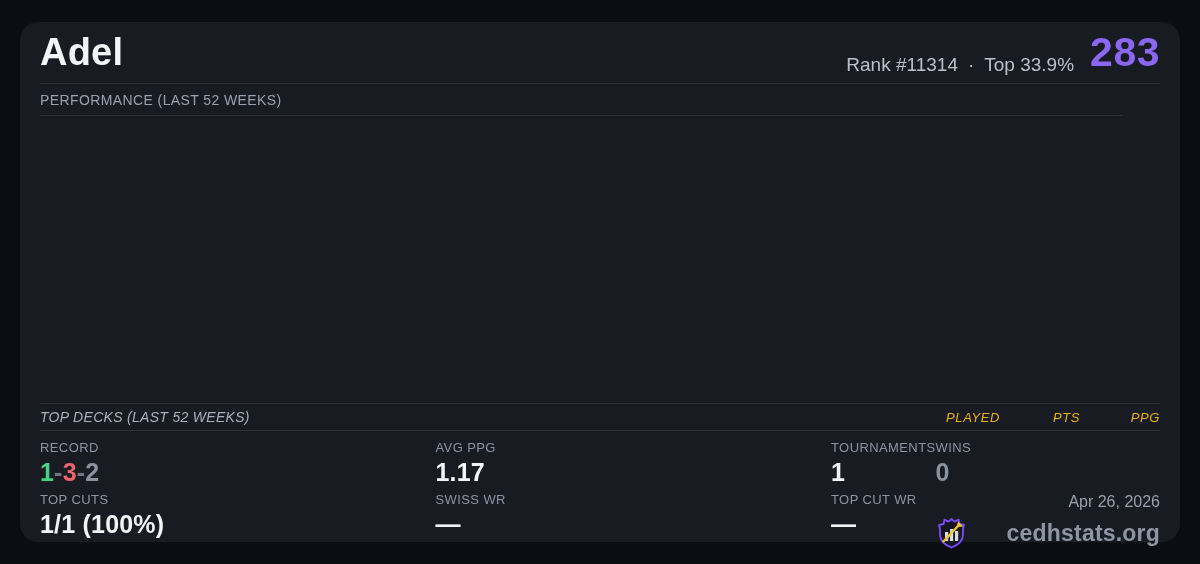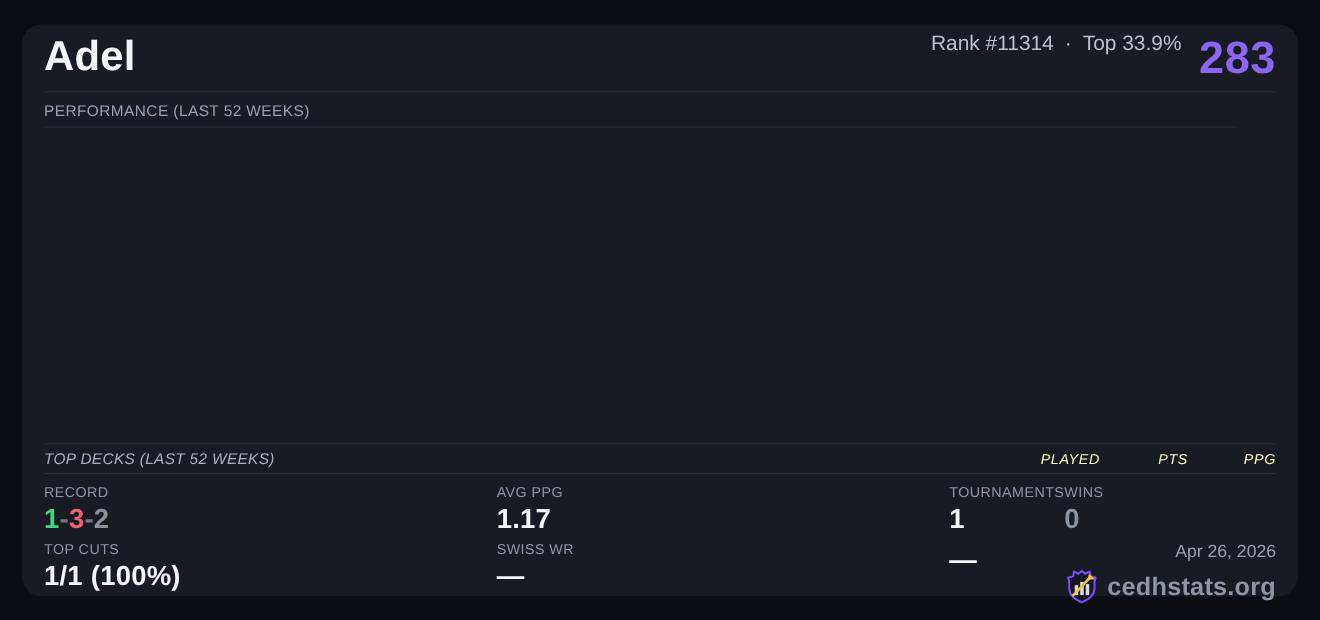--- a/index.html
+++ b/index.html
@@ -5,21 +5,21 @@
   * { margin:0; padding:0; box-sizing:border-box; }
   html,body { width:1200px; height:564px; background:#0c0d12; overflow:hidden;
     font-family:"Liberation Sans","DejaVu Sans",sans-serif; }
   .card { position:absolute; left:20px; top:22px; width:1160px; height:520px;
     background:#191b23; border-radius:18px; padding:0 20px; }
 
   
   .title-row { height:62px; display:flex; justify-content:space-between; align-items:center;
     border-bottom:1px solid #2b2f3b; }
   .player-name { font-size:38px; font-weight:bold; color:#f4f5f7; letter-spacing:0.2px; }
-  .rank-wrap { display:flex; align-items:flex-start; }
+  .rank-wrap { display:flex; align-items:flex-end; }
   .rank-text { font-size:19px; color:#bac0cc; }
   .dot-sep { font-size:19px; color:#bac0cc; margin:0 10px; }
   .score { font-size:41px; font-weight:bold; margin-left:16px; letter-spacing:0.5px; }
 
   
   .perf-row { height:31px; display:flex; justify-content:space-between; align-items:center; }
   .section-label { font-size:14px; color:#9aa0ae; letter-spacing:0.4px; }
   .legend { display:flex; align-items:center; gap:18px; margin-right:36px; }
   .legend-item { display:flex; align-items:center; gap:5px; }
   .legend-dot { width:11px; height:11px; border-radius:50%; display:inline-block; }
@@ -28,34 +28,34 @@
   .sep-short { height:1px; background:#2b2f3b; width:calc(100% - 37px); }
 
   
   .chart { height:288px; border-bottom:1px solid #2b2f3b; }
 
   
   .decks-row { height:27px; display:flex; justify-content:space-between; align-items:center;
     border-bottom:1px solid #2b2f3b;font-style:italic; }
   .decks-title { font-size:14px; color:#aab0bd; letter-spacing:0.3px; }
   .decks-cols { display:flex; }
-  .deck-col { width:80px; text-align:right; font-size:13px; color:#fef9c3; letter-spacing:0.6px; }
+  .deck-col { width:80px; text-align:right; font-size:13px; color:#eab308; letter-spacing:0.6px; }
 
   
   .stats-grid { display:grid; grid-template-columns:repeat(2,1fr);
     grid-template-rows:50px 58px; padding-top:9px; row-gap:2px; }
   .stat-label { font-size:13px; color:#8e94a3; letter-spacing:0.4px; }
   .stat-value { font-size:25px; font-weight:bold; color:#f4f5f7; margin-top:3px; letter-spacing:0.2px; }
   .record-sep { }
 
   .footer-cell { grid-column:4; grid-row:2; display:flex; flex-direction:column;
     align-items:flex-end; justify-content:space-between; }
   .footer-date { font-size:16px; color:#9aa0ac; margin-top:1px; }
   .brand-row { display:flex; align-items:center; gap:8px; margin-top:4px; }
-  .brand-name { font-size:23px; font-weight:bold; color:#8e95a3; letter-spacing:0.2px; }
+  .brand-name { font-size:23px; font-weight:bold; color:#8e95a3; letter-spacing:0.2px;margin-left:32px; }
 </style>
 </head>
 <body>
 
 <div class="card">
 
   <div class="title-row">
     <div class="player-name">Adel</div>
     <div class="rank-wrap">
       <span class="rank-text">Rank #11314</span>
@@ -109,20 +109,21 @@
       <div class="stat-label">TOP CUTS</div>
       <div class="stat-value">1/1 (100%)</div>
     </div>
 
     <div>
       <div class="stat-label">SWISS WR</div>
       <div class="stat-value">—</div>
     </div>
 
     <div>
+      <div class="stat-label">TOP CUT WR</div>
       <div class="stat-value">—</div>
     </div>
 
     <div class="footer-cell">
       <div class="footer-date">Apr 26, 2026</div>
       <div class="brand-row">
         <svg width="31" height="33" viewBox="0 0 31 33">
           <path d="M15.5 2 L18.5 4.6 L22.6 2.6 L23.4 7 L28 8 L27 12 L27 17.5
                    C27 23.5 22.5 27.8 15.5 30.5 C8.5 27.8 4 23.5 4 17.5 L4 12
                    L3 8 L7.6 7 L8.4 2.6 L12.5 4.6 Z" fill="#141620" stroke="#7c4dff" stroke-width="1.8" stroke-linejoin="round"></path>

